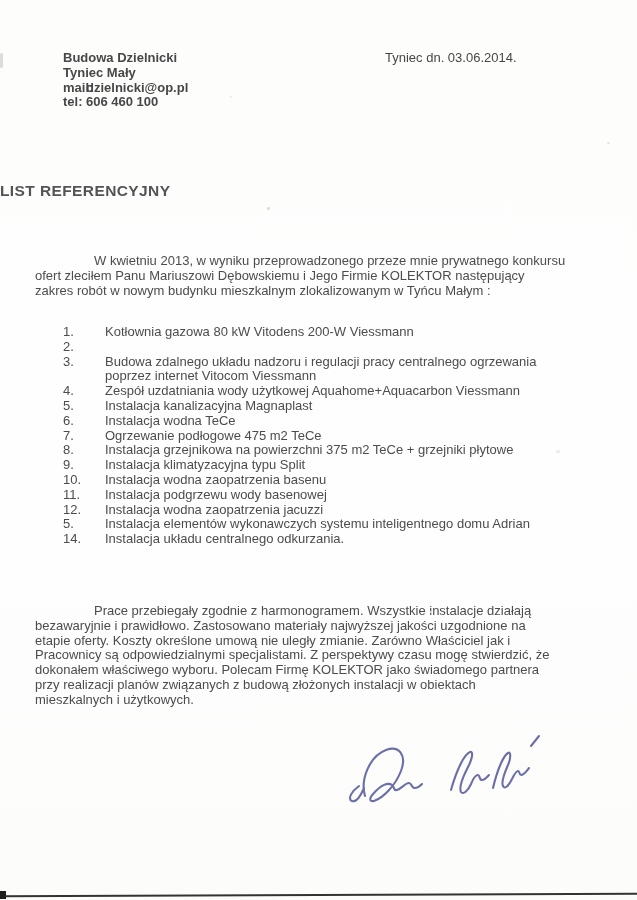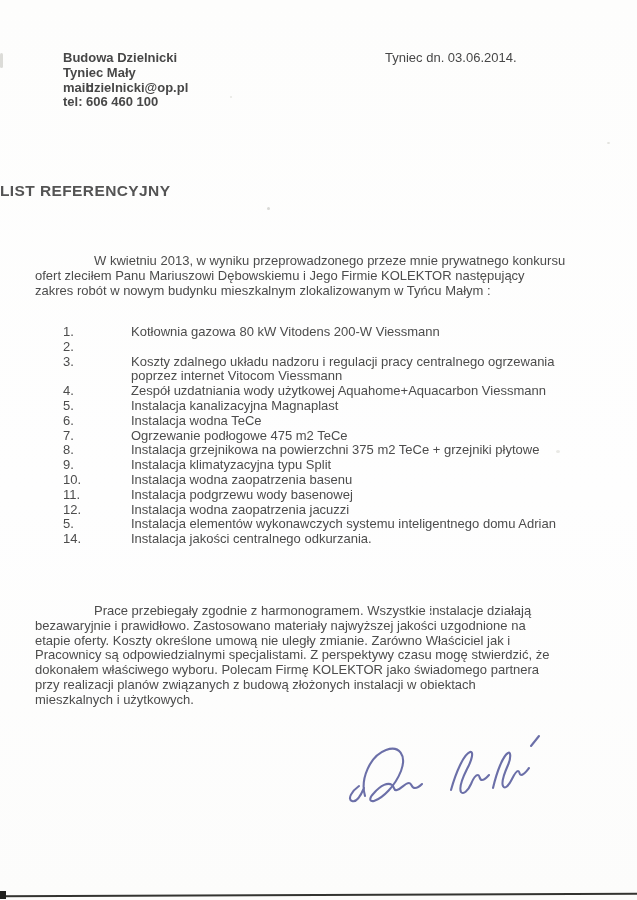--- a/index.html
+++ b/index.html
@@ -40,21 +40,21 @@
     position: absolute; left: 35px; width: 578px;
     white-space: pre-line;
     text-indent: 59px;
   }
   .intro-para   { top: 254px; }
   .closing-para { top: 604px; }
   
   .work-list { position: absolute; left: 63px; top: 325px; width: 560px; }
   .li-row { display: flex; }
   .li-num { width: 42px; flex: 0 0 42px; }
-  .li-text { white-space: pre-line; margin-left: 26px; }
+  .li-text { white-space: pre-line; }
   
   .signature {
     position: absolute; left: 343px; top: 726px;
     width: 205px; height: 84px;
   }
   .signature path {
     fill: none;
     stroke-width: 2.1;
     stroke-linecap: round;
     stroke-linejoin: round;
@@ -115,21 +115,21 @@
         <span class="li-num">1.</span>
         <span class="li-text">Kotłownia gazowa 80 kW Vitodens 200-W  Viessmann</span>
       </div>
 
       <div class="li-row">
         <span class="li-num">2.</span>
       </div>
 
       <div class="li-row">
         <span class="li-num">3.</span>
-        <span class="li-text">Koszty zdalnego układu nadzoru i regulacji pracy centralnego ogrzewania
+        <span class="li-text">Budowa zdalnego układu nadzoru i regulacji pracy centralnego ogrzewania
 poprzez internet Vitocom Viessmann</span>
       </div>
 
       <div class="li-row">
         <span class="li-num">4.</span>
         <span class="li-text">Zespół uzdatniania wody użytkowej Aquahome+Aquacarbon Viessmann</span>
       </div>
 
       <div class="li-row">
         <span class="li-num">5.</span>
@@ -171,21 +171,21 @@
         <span class="li-text">Instalacja wodna zaopatrzenia jacuzzi</span>
       </div>
 
       <div class="li-row">
         <span class="li-num">5.</span>
         <span class="li-text">Instalacja elementów wykonawczych systemu inteligentnego domu Adrian</span>
       </div>
 
       <div class="li-row">
         <span class="li-num">14.</span>
-        <span class="li-text">Instalacja jakości centralnego odkurzania.</span>
+        <span class="li-text">Instalacja układu centralnego odkurzania.</span>
       </div>
 
     </div>
 
   <div class="para closing-para">Prace przebiegały zgodnie z harmonogramem. Wszystkie instalacje działają
 bezawaryjnie i prawidłowo. Zastosowano materiały najwyższej jakości uzgodnione na
 etapie oferty. Koszty określone umową nie uległy zmianie. Zarówno Właściciel jak i
 Pracownicy są odpowiedzialnymi specjalistami. Z perspektywy czasu mogę stwierdzić, że
 dokonałem właściwego wyboru. Polecam Firmę KOLEKTOR jako świadomego partnera
 przy realizacji planów związanych z budową złożonych  instalacji w obiektach

